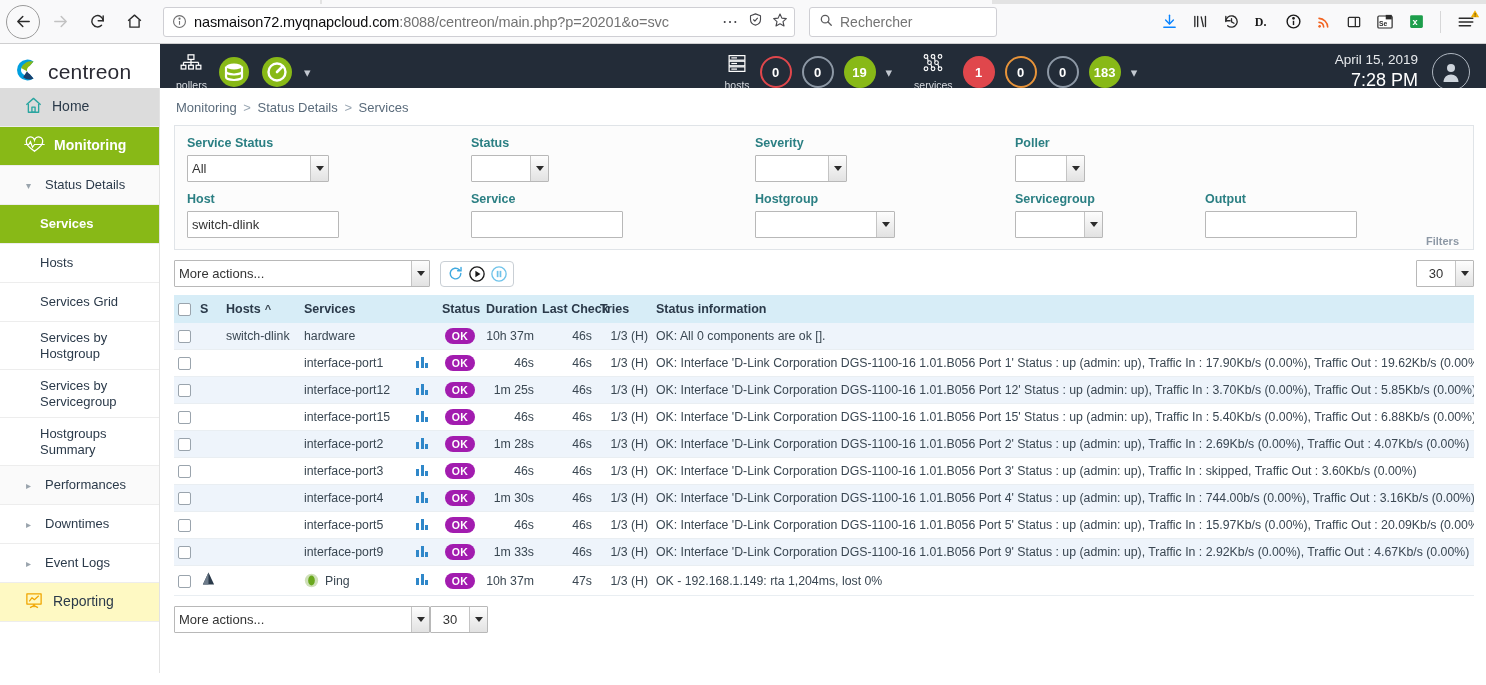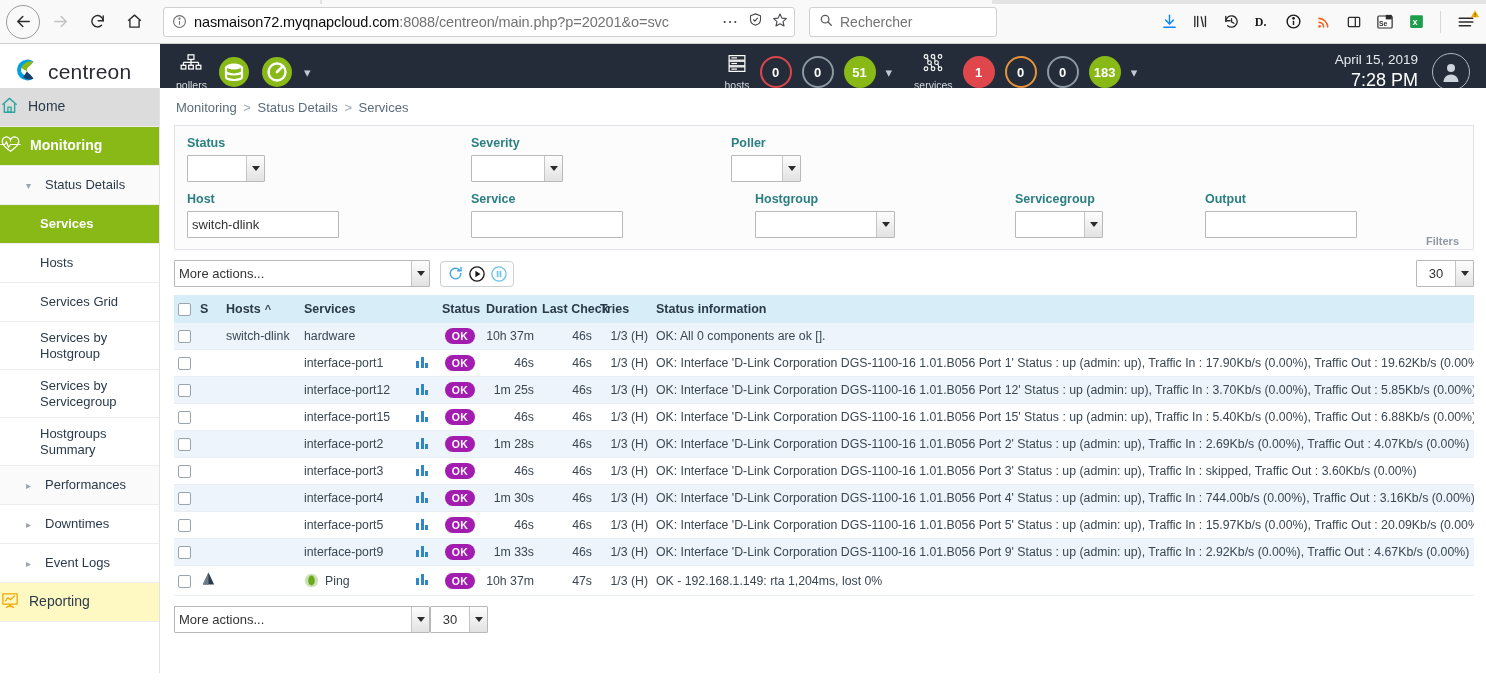--- a/index.html
+++ b/index.html
@@ -126,21 +126,21 @@
   
   .body-row { display:flex; width:1486px; height:585px; }
   .sidebar {
     width: 160px; flex:0 0 160px;
     background: #fff;
     border-right: 1px solid #e3e3e3;
     overflow: hidden;
   }
   .side-item {
     display:flex; align-items:center; gap:9px;
-    padding: 0 0; height: 39px;
+    padding: 0 24px; height: 39px;
     font-size: 14px; color: #2b3a4a;
     border-bottom: 1px solid #ededed;
   }
   .side-item.lvl0 { height: 39px; }
   .side-item.home { background:#dcdcdc; }
   .side-item.active-green { background:#88b917; color:#fff; font-weight:bold; }
   .side-item.sub { padding-left: 26px; font-size:13px; background:#fafafa; }
   .side-item.sub.plain { background:#fff; }
   .side-item.sub.active { background:#88b917; color:#fff; font-weight:bold; padding-left:40px; }
   .side-item.sub2 { padding-left:40px; font-size:13px; background:#fff; min-height:39px; height:auto; }
@@ -477,21 +477,21 @@
                 <rect x="3" y="15.8" width="18" height="5.2"></rect>
               <line x1="5.5" y1="5.6" x2="12" y2="5.6"></line>
                 <line x1="5.5" y1="12" x2="12" y2="12"></line>
                 <line x1="5.5" y1="18.4" x2="12" y2="18.4"></line>
             </svg>
           </span>
           <span class="lbl">hosts</span>
         </div>
         <span class="pill outline-red">0</span>
         <span class="pill outline-grey">0</span>
-        <span class="pill fill-green">51</span>
+        <span class="pill fill-green">19</span>
         <span class="chev">▾</span>
       </div>
 
       <div class="status-grp" style="margin-left:22px;">
         <div class="grp-ico">
           <span>
             <svg width="24" height="21" viewBox="0 0 26 24" fill="none" stroke="#fff" stroke-width="1.3">
               <circle cx="5" cy="4" r="2.1"></circle>
                 <circle cx="13" cy="4" r="2.1"></circle>
                 <circle cx="21" cy="4" r="2.1"></circle>
@@ -610,20 +610,29 @@
       <div class="breadcrumb">
         <span>Monitoring</span>
         <span class="sep">&gt;</span>
         <span>Status Details</span>
         <span class="sep">&gt;</span>
         <span>Services</span>
       </div>
 
       <div class="filters-box">
         <div class="filters-grid">
+          <div class="fcol c1">
+            <div class="flabel">Service Status</div>
+            <span class="selwrap">
+              <select class="fsel" style="width:142px">
+                <option>All</option>
+              </select>
+              <span class="arrowbox"></span>
+            </span>
+          </div>
           <div class="fcol c2">
             <div class="flabel">Status</div>
             <span class="selwrap">
               <select class="fsel" style="width:78px">
                 <option></option>
               </select>
               <span class="arrowbox"></span>
             </span>
           </div>
           <div class="fcol c3">

